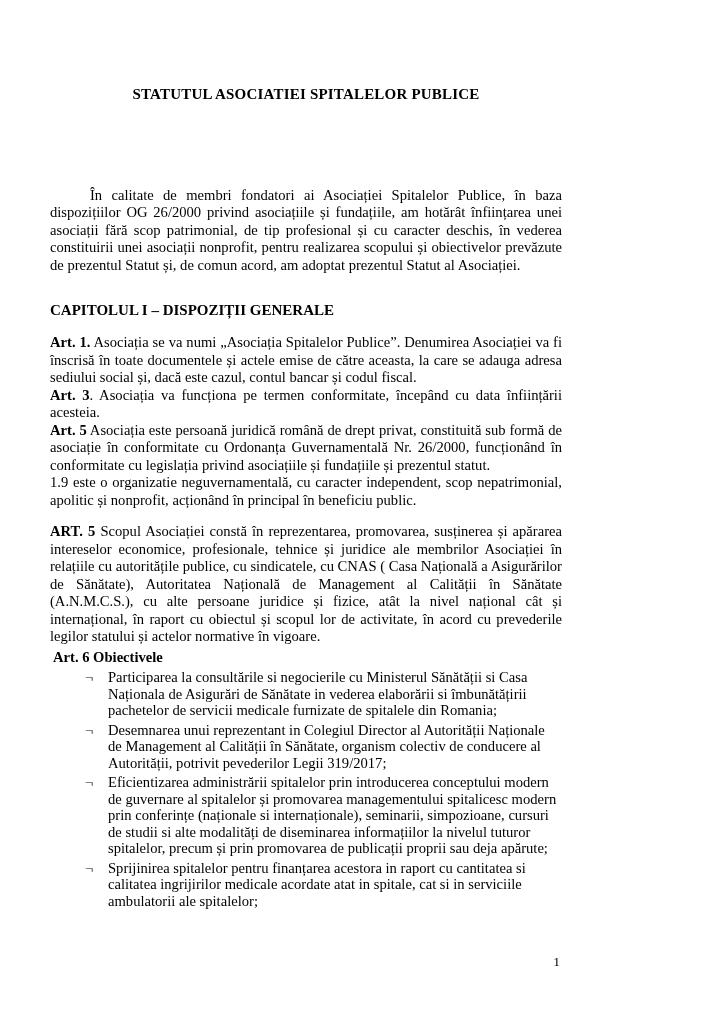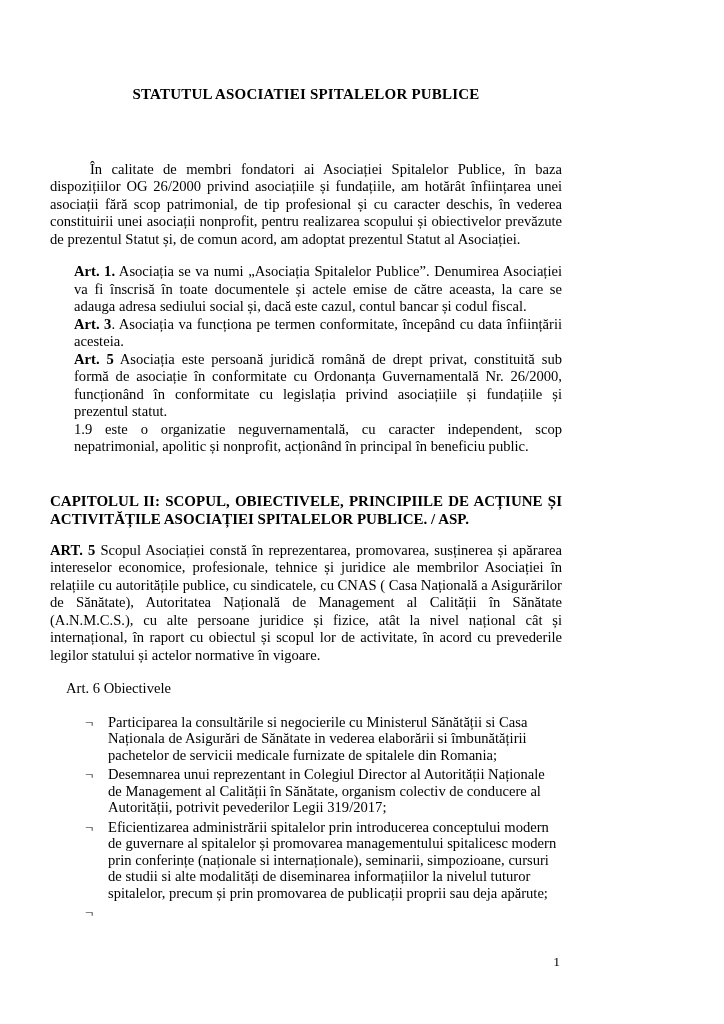--- a/index.html
+++ b/index.html
@@ -17,39 +17,39 @@
   }
   .content{padding:0 50px;}
   .doc-title{
     margin-top:86px;
     text-align:center;
     font-weight:bold;
     font-size:15px;
     letter-spacing:0.2px;
   }
   .intro-par{
-    margin-top:57px;
+    margin-top:83px;
     text-align:justify;
     text-indent:40px;
   }
   .chap-heading{
     font-weight:bold;
     font-size:15px;
     text-align:justify;
     line-height:18px;
   }
   .chap1-heading{margin-top:27px;}
   .chap2-heading{margin-top:36px;}
-  .articles{margin-top:15px;margin-left:24px;}
+  .articles{margin-top:15px;}
   .article-par{
     text-align:justify;
     margin:0;
   }
   .art5-par{margin-top:14px;}
-  .plain-line{margin:16px;}
+  .plain-line{margin:3px;font-weight:bold;}
   .objectives{
     margin:0;
     padding:0;
     list-style:none;
   }
   .objective{
     display:flex;
     align-items:flex-start;
     margin:0 0 3px 0;
     line-height:16.5px;
@@ -75,48 +75,49 @@
 </head>
 <body>
 
 <div class="page">
   <div class="content">
 
     <div class="doc-title">STATUTUL ASOCIATIEI SPITALELOR PUBLICE</div>
 
     <p class="intro-par">În calitate de membri fondatori ai Asociației Spitalelor Publice, în baza dispozițiilor OG 26/2000 privind asociațiile și fundațiile, am hotărât înființarea unei asociații fără scop patrimonial, de tip profesional și cu caracter deschis,  în vederea constituirii unei asociații nonprofit, pentru realizarea scopului și obiectivelor prevăzute de prezentul Statut și, de comun acord, am adoptat prezentul Statut al Asociației.</p>
 
+    <div class="chap-heading chap1-heading">CAPITOLUL I – DISPOZIȚII GENERALE</div>
 
     <div class="articles">
       <p class="article-par"><b>Art. 1.</b><span> Asociația se va numi „Asociația Spitalelor Publice”. Denumirea Asociației va fi înscrisă în toate documentele și actele emise de către aceasta, la care se adauga adresa sediului social și, dacă este cazul, contul bancar și codul fiscal.</span></p>
       <p class="article-par"><b>Art. 3</b><span>. Asociația va funcționa pe termen conformitate, începând cu data înființării acesteia.</span></p>
       <p class="article-par"><b>Art. 5</b><span> Asociația este persoană juridică română de drept privat, constituită sub formă de asociație în conformitate cu Ordonanța Guvernamentală Nr. 26/2000, funcționând în conformitate cu legislația privind asociațiile și fundațiile și prezentul statut.</span></p>
       <p class="article-par"><span>1.9 este o organizatie neguvernamentală, cu caracter independent, scop nepatrimonial, apolitic și nonprofit, acționând în principal în beneficiu public.</span></p>
     </div>
 
-    <div class="chap-heading chap2-heading">CAPITOLUL II: SCOPUL, OBIECTIVELE, PRINCIPIILE DE ACȚIUNE ȘI ACTIVITĂȚILE ASOCIAȚIEI SPITALELOR  PUBLICE. / ASP.</div>
 
     <p class="article-par art5-par"><b>ART. 5</b><span> Scopul Asociației constă în reprezentarea, promovarea, susținerea și apărarea intereselor economice, profesionale, tehnice și juridice ale membrilor Asociației în relațiile cu  autoritățile publice, cu sindicatele, cu CNAS ( Casa Națională a Asigurărilor de Sănătate), Autoritatea Națională de Management  al Calității în Sănătate (A.N.M.C.S.), cu alte persoane juridice și fizice, atât la nivel național  cât și internațional, în raport cu obiectul și scopul lor de activitate, în acord cu prevederile legilor statului și actelor normative în vigoare.</span></p>
 
     <p class="plain-line">Art. 6 Obiectivele</p>
 
     <ul class="objectives">
       <li class="objective">
         <span class="bullet-marker">¬</span>
         <span class="objective-text">Participarea la consultările si negocierile cu Ministerul Sănătății si Casa Naționala de Asigurări de Sănătate in vederea elaborării si îmbunătățirii pachetelor de servicii medicale furnizate de spitalele din Romania;</span>
       </li>
       <li class="objective">
         <span class="bullet-marker">¬</span>
         <span class="objective-text">Desemnarea unui reprezentant in Colegiul Director al Autorității Naționale de Management al Calității în Sănătate, organism colectiv de conducere al Autorității, potrivit pevederilor Legii 319/2017;</span>
       </li>
       <li class="objective">
         <span class="bullet-marker">¬</span>
         <span class="objective-text">Eficientizarea administrării spitalelor prin introducerea conceptului modern de guvernare al spitalelor și promovarea managementului spitalicesc modern prin conferințe (naționale si internaționale), seminarii, simpozioane, cursuri de studii si alte modalități de diseminarea informațiilor la nivelul tuturor spitalelor, precum și prin promovarea de publicații proprii sau deja apărute;</span>
       </li>
       <li class="objective">
         <span class="bullet-marker">¬</span>
+        <span class="objective-text">Sprijinirea spitalelor pentru finanțarea acestora in raport cu cantitatea si calitatea ingrijirilor medicale acordate atat in spitale, cat si in serviciile ambulatorii ale spitalelor;</span>
       </li>
     </ul>
 
   </div>
 
   <div class="page-number">1</div>
 </div>
 
 </body></html>

